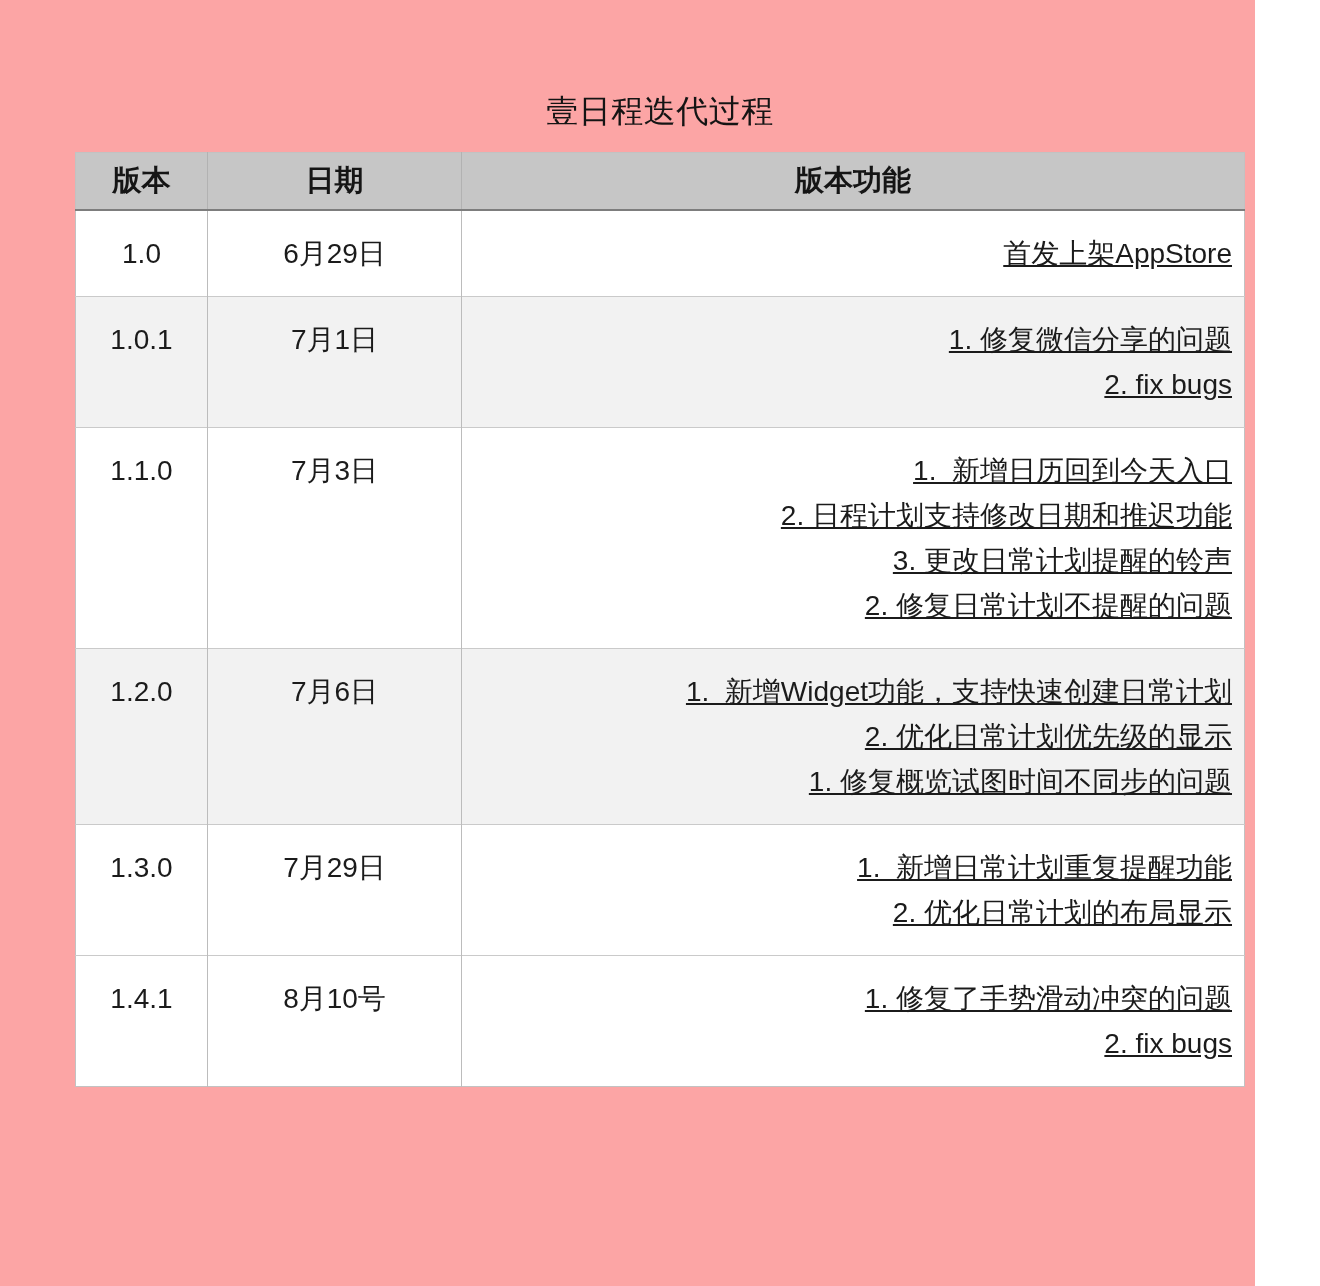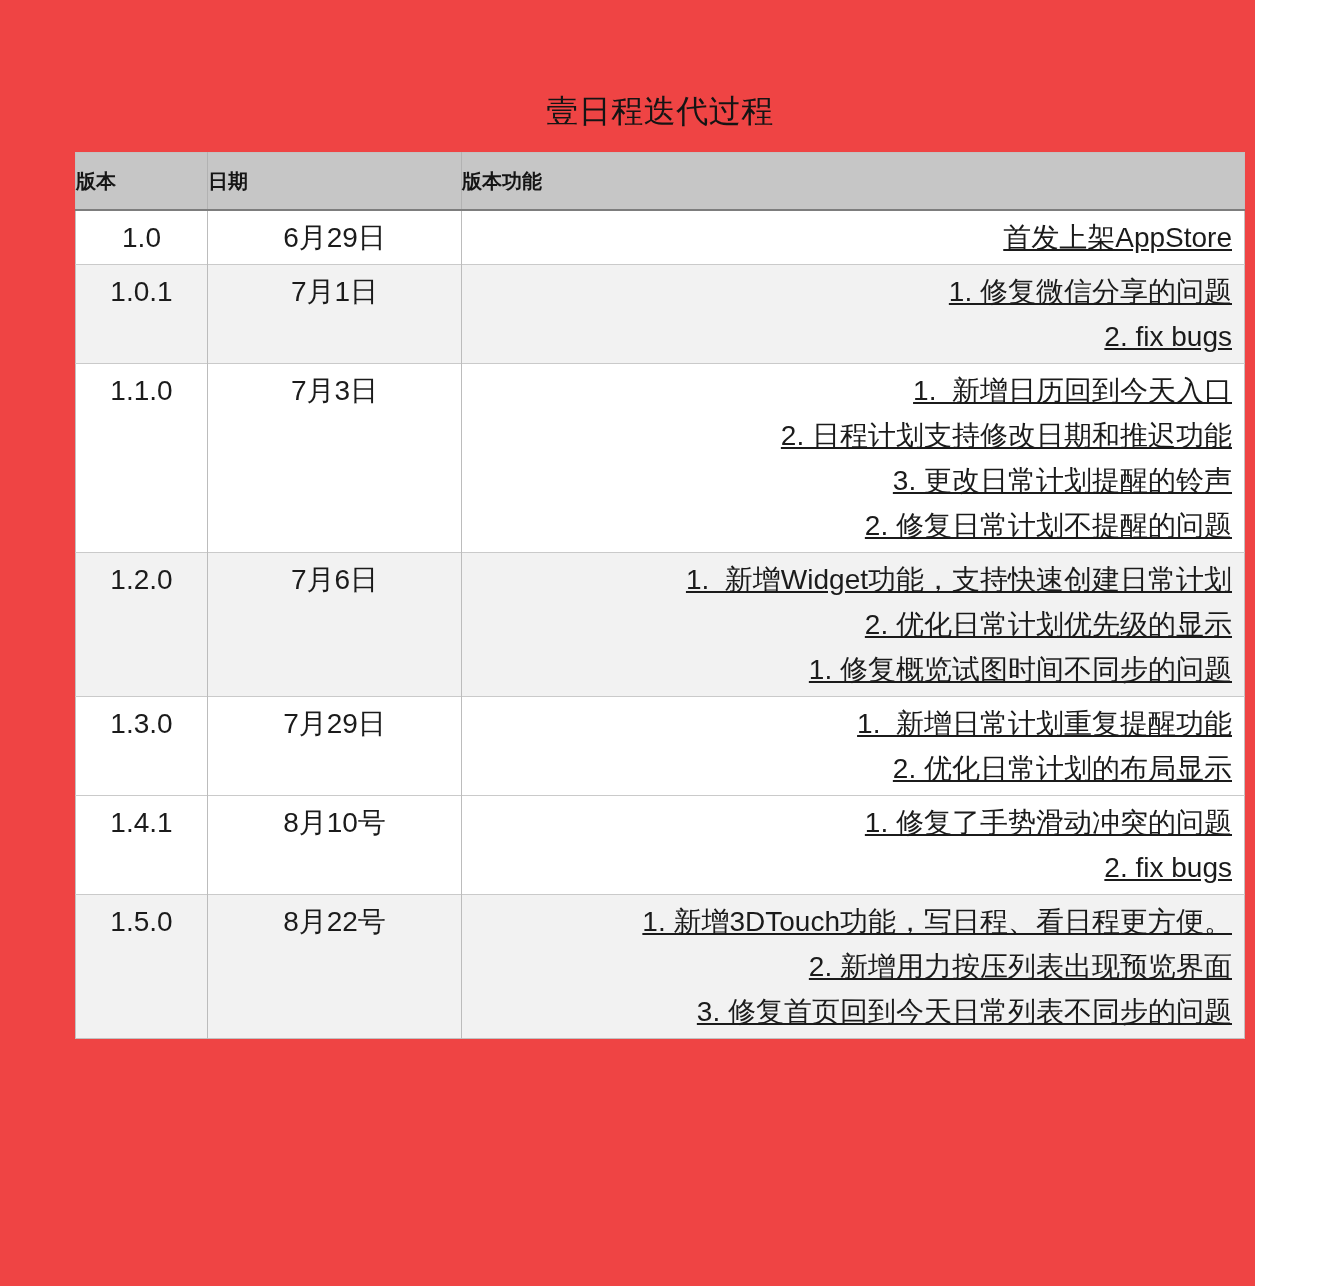--- a/index.html
+++ b/index.html
@@ -6,21 +6,21 @@
     margin: 0;
     padding: 0;
     background: #ffffff;
     font-family: "Liberation Sans", "DejaVu Sans", sans-serif;
     color: #1b1b1b;
   }
   .page {
     position: relative;
     width: 1255px;
     height: 1286px;
-    background: #ef4444;
+    background: #fca5a5;
     overflow: hidden;
   }
   .doc-title {
     position: absolute;
     top: 92px;
     left: 0;
     width: 1320px;
     text-align: center;
     font-size: 32px;
     line-height: 38px;
@@ -38,34 +38,34 @@
     border: 1px solid #c2c2c2;
     font-size: 28px;
   }
   col.c-version { width: 132px; }
   col.c-date    { width: 254px; }
   col.c-feats   { width: 783px; }
 
   thead th {
     background: #c6c6c6;
     height: 56px;
-    font-size: 20px;
+    font-size: 29px;
     font-weight: 700;
-    text-align: left;
+    text-align: center;
     vertical-align: middle;
     color: #151515;
     border-left: 1px solid #b2b2b2;
     border-bottom: 2px solid #7d7d7d;
     padding: 0;
   }
   thead th:first-child { border-left: none; }
 
   tbody td {
     vertical-align: top;
-    padding: 4px 0;
+    padding: 20px 0;
     border-left: 1px solid #bcbcbc;
     border-top: 1px solid #cacaca;
     background: #ffffff;
     line-height: 45px;
   }
   tbody td:first-child { border-left: none; }
   tbody tr.alt td { background: #f2f2f2; margin-top: 26px; }
 
   td.cell-version, td.cell-date {
     text-align: center;
@@ -145,25 +145,16 @@
           </td>
     </tr>
         <tr>
       <td class="cell-version">1.4.1</td>
       <td class="cell-date">8月10号</td>
       <td class="cell-features">
             <div class="feature-line">1. 修复了手势滑动冲突的问题</div>
             <div class="feature-line">2. fix bugs</div>
           </td>
     </tr>
-        <tr class="alt">
-      <td class="cell-version">1.5.0</td>
-      <td class="cell-date">8月22号</td>
-      <td class="cell-features">
-            <div class="feature-line">1. 新增3DTouch功能，写日程、看日程更方便。</div>
-            <div class="feature-line">2. 新增用力按压列表出现预览界面</div>
-            <div class="feature-line">3. 修复首页回到今天日常列表不同步的问题</div>
-          </td>
-    </tr>
       </tbody>
   </table>
 
 </div>
 
 </body></html>

